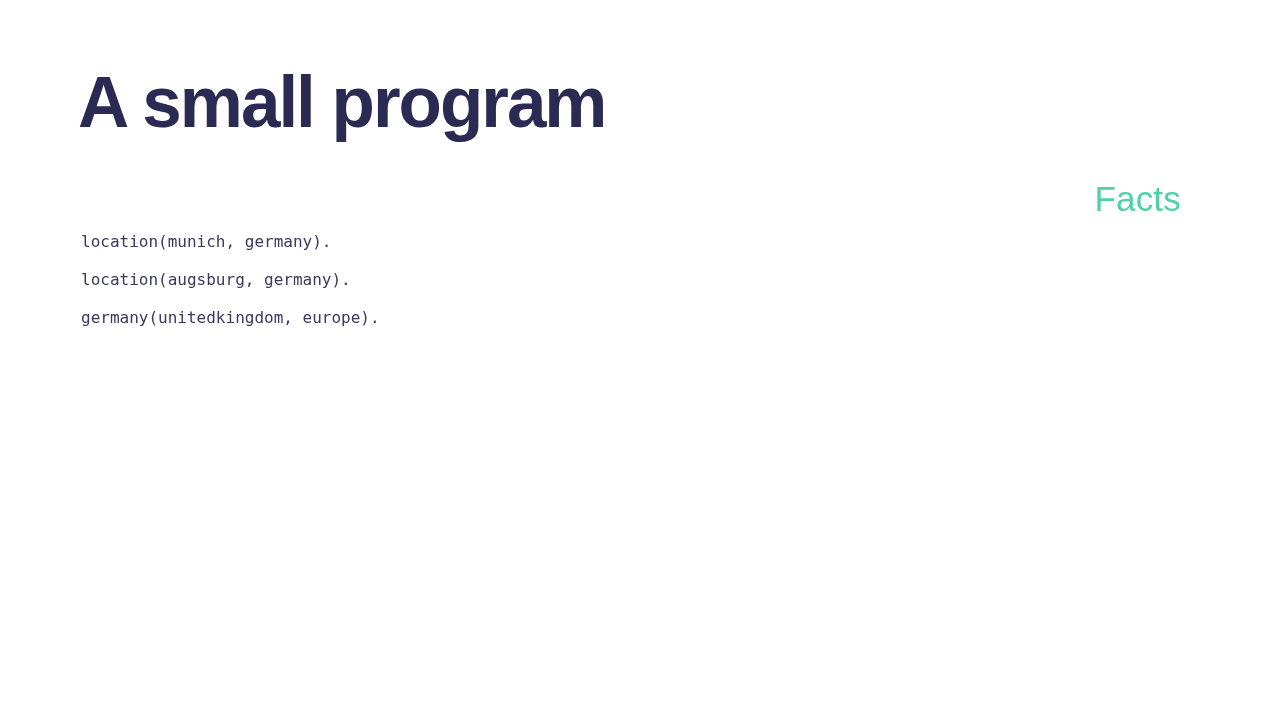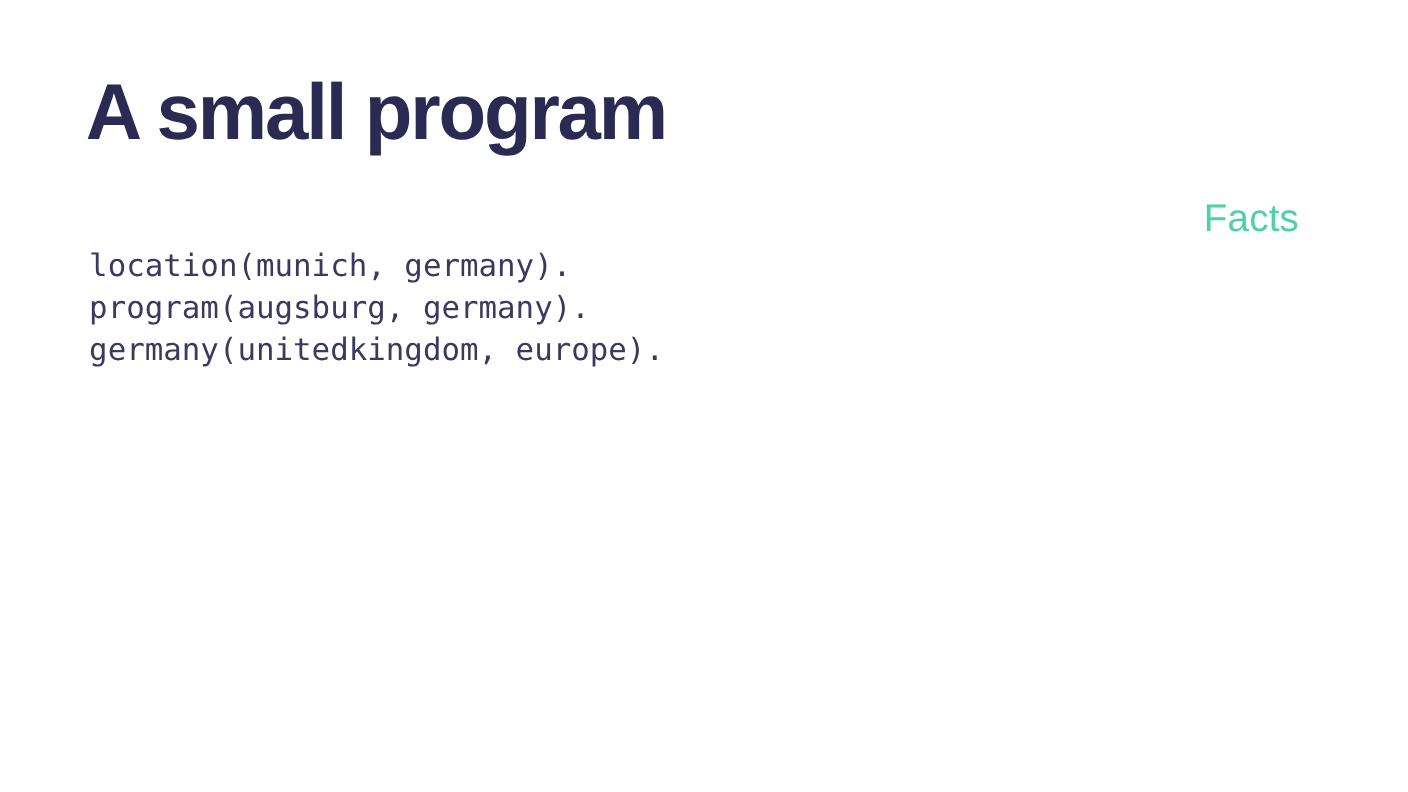--- a/index.html
+++ b/index.html
@@ -60,40 +60,40 @@
   }
 
   .code-list {
     list-style: none;
     margin: 0;
     padding: 0;
   }
 
   .code-line {
     font-family: "DejaVu Sans Mono", "Liberation Mono", monospace;
-    font-size: 28px;
+    font-size: 16px;
     font-weight: 400;
     line-height: 38px;
     letter-spacing: 0px;
     color: #3a395f;
     white-space: pre;
   }
 </style>
 </head>
 <body>
 
 <div class="slide">
 
   <h1 class="slide-title">A small program</h1>
 
   <div class="content-block">
 
     <h2 class="section-heading">Facts</h2>
 
     <ul class="code-list">
       <li class="code-line">location(munich, germany).</li>
-      <li class="code-line">program(augsburg, germany).</li>
+      <li class="code-line">location(augsburg, germany).</li>
       <li class="code-line">germany(unitedkingdom, europe).</li>
     </ul>
 
   </div>
 
 </div>
 
 </body></html>

